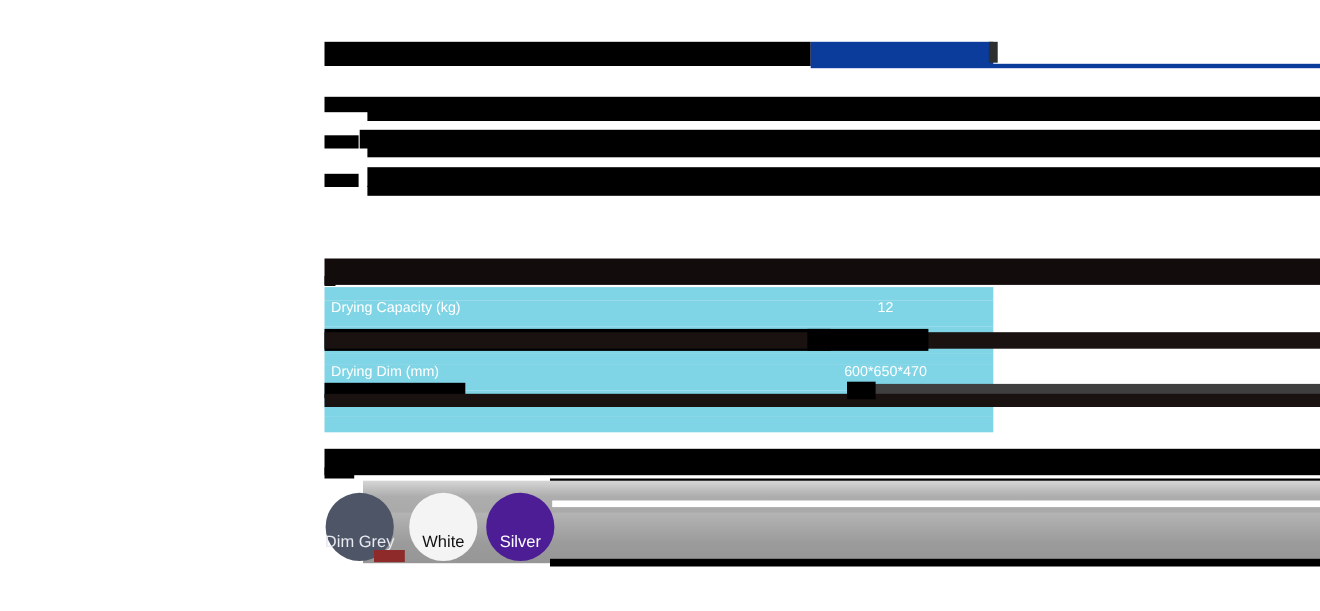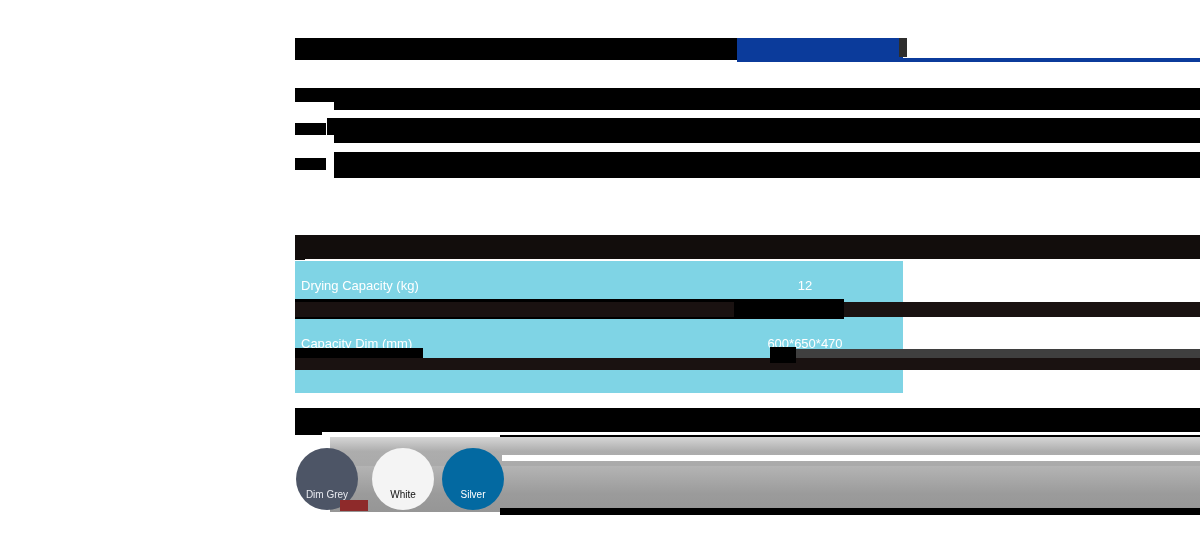--- a/index.html
+++ b/index.html
@@ -44,21 +44,20 @@
   }
   .title-underline {
     position: absolute; left: 442px; top: 20px; width: 463px; height: 4px;
     background: #0b3b9b;
   }
   .spec-row {
     position: relative;
     height: 24px;
     background: #7fd4e5;
     display: flex;
-    align-items: center;
   }
   .spec-row .label {
     padding-left: 6px;
     color: #ffffff;
     font-size: 13px;
     line-height: 1;
     white-space: nowrap;
   }
   .spec-row .value {
     position: absolute;
@@ -125,21 +124,21 @@
   }
   .swatch {
     position: absolute;
     width: 62px; height: 62px;
     border-radius: 50%;
     display: flex;
     align-items: flex-end;
     justify-content: center;
   }
   .swatch .sw-label {
-    font-size: 10px;
+    font-size: 15px;
     line-height: 1;
     padding-bottom: 10px;
     white-space: nowrap;
   }
   .swatch.s0 { left: 0px;   }
   .swatch.s1 { left: 76px;  }
   .swatch.s2 { left: 146px; }
 
   .swatch-redact {
     position: absolute;
@@ -184,21 +183,21 @@
 
       <div class="spec-row">
         <span class="label">Drying Capacity (kg)</span>
         <span class="value">12</span>
       </div>
 
       <div class="spec-row"></div>
       <div class="spec-row spacer"></div>
 
       <div class="spec-row">
-        <span class="label">Capacity Dim (mm)</span>
+        <span class="label">Drying Dim (mm)</span>
         <span class="value">600*650*470</span>
       </div>
 
       <div class="spec-row"></div>
       <div class="spec-row pad-bot"></div>
     </div>
 
     <div class="row-redact" style="left:295px; top:299px; width:460px; height:20px;"></div>
     <div class="row-redact dim" style="left:295px; top:302px; width:905px; height:15px;"></div>
     <div class="row-redact" style="left:734px; top:299px; width:110px; height:20px;"></div>
@@ -223,21 +222,21 @@
     <div class="swatches">
 
       <div class="swatch s0" style="background:#4d5566;">
         <span class="sw-label" style="color:#e8eaf0;">Dim Grey</span>
       </div>
 
       <div class="swatch s1" style="background:#f4f4f4;align-items:flex-end;">
         <span class="sw-label" style="color:#111111;">White</span>
       </div>
 
-      <div class="swatch s2" style="background:#0369a1;">
+      <div class="swatch s2" style="background:#4c1d95;">
         <span class="sw-label" style="color:#ffffff;">Silver</span>
       </div>
     </div>
 
     <div class="swatch-redact"></div>
   </div>
 
 </div>
 
 </body></html>

